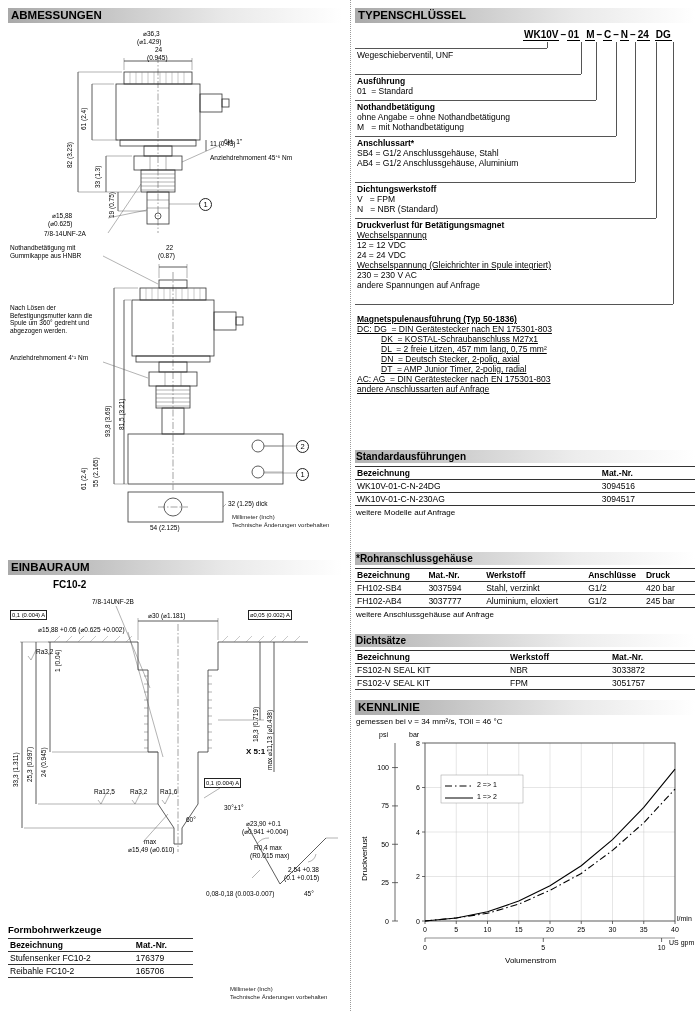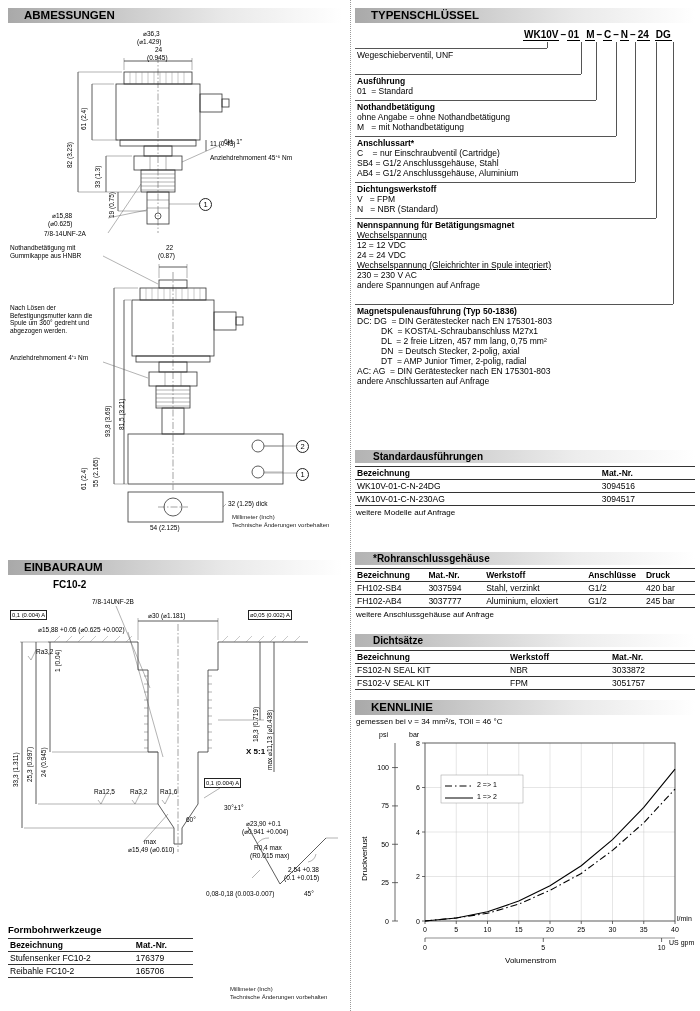--- a/index.html
+++ b/index.html
@@ -1,22 +1,22 @@
 <!DOCTYPE html>
 <html><head>
 <meta charset="utf-8">
 <style>
   html,body{margin:0;padding:0;background:#e8e8e8;}
   .page{position:relative;width:700px;height:1011px;background:#fff;color:#000;
         font-family:"Liberation Sans",sans-serif;overflow:hidden;}
   .divider{position:absolute;left:350px;top:0;height:1011px;border-left:1px dotted #9a9a9a;}
 
-  .hband{height:15px;font:bold 11.5px/15px "Liberation Sans",sans-serif;padding-left:16px;
+  .hband{height:15px;font:bold 11.5px/15px "Liberation Sans",sans-serif;padding-left:3px;
          background:linear-gradient(90deg,#a9a9a9,#e9e9e9 65%,#fff);}
-  .hband-sub{height:13px;font:bold 10px/13px "Liberation Sans",sans-serif;padding-left:18px;
+  .hband-sub{height:13px;font:bold 10px/13px "Liberation Sans",sans-serif;padding-left:1px;
          background:linear-gradient(90deg,#b3b3b3,#ededed 65%,#fff);margin-bottom:3px;}
 
   .wrap{position:absolute;}
   .draw{position:relative;}
   svg.geo{position:absolute;left:0;top:0;}
   .geo *{fill:none;stroke:#333;stroke-width:0.8;}
   .geo .thin{stroke-width:0.45;stroke:#555;}
   .geo .cl{stroke-width:0.5;stroke:#444;stroke-dasharray:7 2 1.5 2;}
   .geo .hatch{stroke-width:0.4;stroke:#777;}
 
@@ -315,39 +315,38 @@
       <div class="ts-h">Ausführung</div>
       <div class="ts-l">01  = Standard</div>
     </div>
     <div class="ts-sec" style="top:94px;">
       <div class="ts-h">Nothandbetätigung</div>
       <div class="ts-l">ohne Angabe = ohne Nothandbetätigung</div>
       <div class="ts-l">M   = mit Nothandbetätigung</div>
     </div>
     <div class="ts-sec" style="top:130px;">
       <div class="ts-h">Anschlussart*</div>
-      <div class="ts-l">C    = nur Einschraubventil (Cartridge)</div>
       <div class="ts-l">SB4 = G1/2 Anschlussgehäuse, Stahl</div>
       <div class="ts-l">AB4 = G1/2 Anschlussgehäuse, Aluminium</div>
     </div>
     <div class="ts-sec" style="top:176px;">
       <div class="ts-h">Dichtungswerkstoff</div>
       <div class="ts-l">V   = FPM</div>
       <div class="ts-l">N   = NBR (Standard)</div>
     </div>
     <div class="ts-sec" style="top:212px;">
-      <div class="ts-h">Nennspannung für Betätigungsmagnet</div>
+      <div class="ts-h">Druckverlust für Betätigungsmagnet</div>
       <div class="ts-l u">Wechselspannung</div>
       <div class="ts-l">12 = 12 VDC</div>
       <div class="ts-l">24 = 24 VDC</div>
       <div class="ts-l u">Wechselspannung (Gleichrichter in Spule integriert)</div>
       <div class="ts-l">230 = 230 V AC</div>
       <div class="ts-l">andere Spannungen auf Anfrage</div>
     </div>
-    <div class="ts-sec" style="top:298px;">
+    <div class="ts-sec" style="top:306px;text-decoration:underline;">
       <div class="ts-h">Magnetspulenausführung (Typ 50-1836)</div>
       <div class="ts-l">DC: DG  = DIN Gerätestecker nach EN 175301-803</div>
       <div class="ts-l ind">DK  = KOSTAL-Schraubanschluss M27x1</div>
       <div class="ts-l ind">DL  = 2 freie Litzen, 457 mm lang, 0,75 mm²</div>
       <div class="ts-l ind">DN  = Deutsch Stecker, 2-polig, axial</div>
       <div class="ts-l ind">DT  = AMP Junior Timer, 2-polig, radial</div>
       <div class="ts-l">AC: AG  = DIN Gerätestecker nach EN 175301-803</div>
       <div class="ts-l">andere Anschlussarten auf Anfrage</div>
     </div>
   </div>

